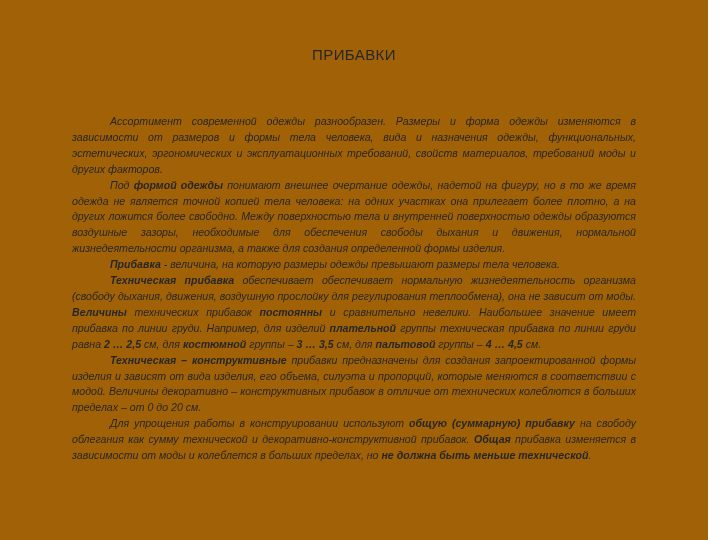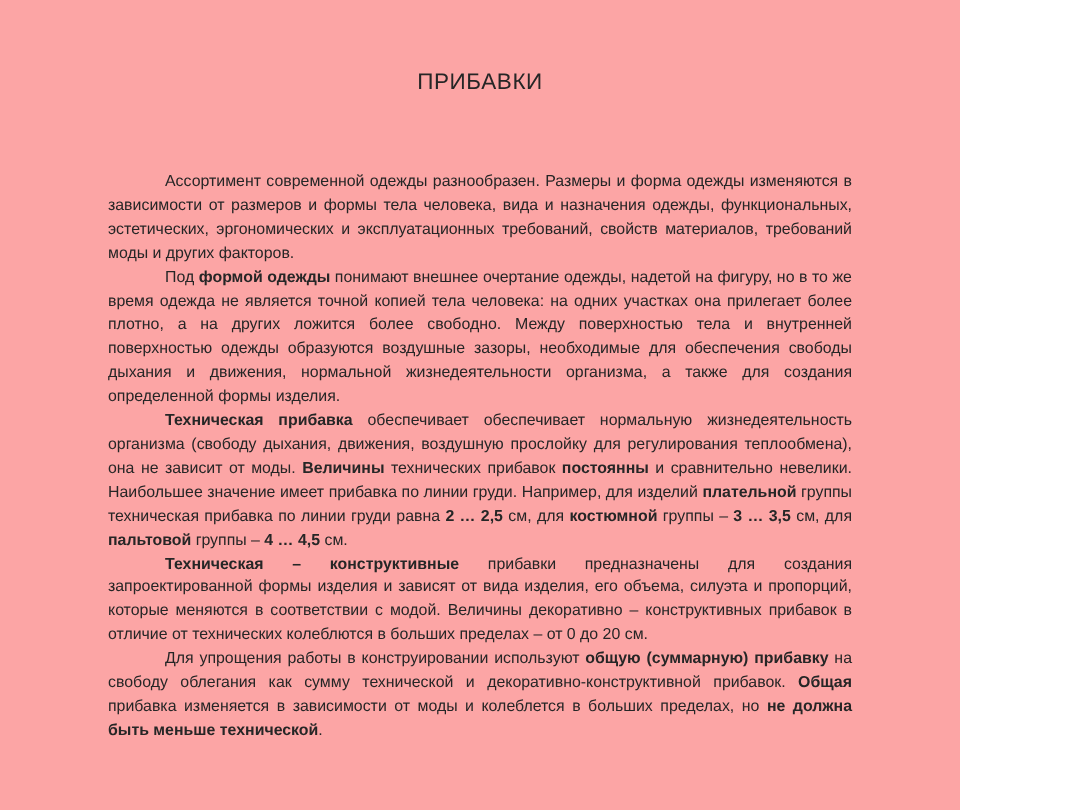--- a/index.html
+++ b/index.html
@@ -1,49 +1,51 @@
 <!DOCTYPE html>
 <html><head>
 <meta charset="utf-8">
 <style>
   html, body { margin: 0; padding: 0; background: #ffffff; }
   body { font-family: "Liberation Sans", "DejaVu Sans", sans-serif; }
   .slide {
     position: relative;
-    width: 640px;
+    width: 708px;
     height: 540px;
-    background: #fca5a5;
+    background: #a16207;
     overflow: hidden;
     box-sizing: border-box;
   }
   .slide-title {
     margin: 46px 0 0 0;
     text-align: center;
     font-size: 15px;
     font-weight: 400;
     color: #262626;
     letter-spacing: 0.4px;
   }
   .slide-body { margin: 51px 72px 0 72px; }
   .para {
     margin: 0;
     padding: 0;
     text-indent: 38px;
     text-align: justify;
     font-size: 10.6px;
     line-height: 15.9px;
     color: #262626;
+    font-style: italic;
   }
   .para .b { font-weight: bold; margin-top: 20px; }
 </style>
 </head>
 <body>
 
 <div class="slide">
   <h1 class="slide-title">ПРИБАВКИ</h1>
   <div class="slide-body">
       <p class="para"><span>Ассортимент современной одежды разнообразен. Размеры и форма одежды изменяются в зависимости от размеров и формы тела человека, вида и назначения одежды, функциональных, эстетических, эргономических и эксплуатационных требований, свойств материалов, требований моды и других факторов.</span></p>
       <p class="para"><span>Под </span><span class="b">формой одежды</span><span> понимают внешнее очертание одежды, надетой на фигуру, но в то же время одежда не является точной копией тела человека: на одних участках она прилегает более плотно, а на других ложится более свободно. Между поверхностью тела и внутренней поверхностью одежды образуются воздушные зазоры, необходимые для обеспечения свободы дыхания и движения, нормальной жизнедеятельности организма, а также для создания определенной формы изделия.</span></p>
+      <p class="para"><span class="b">Прибавка</span><span> - величина, на которую размеры одежды превышают размеры тела человека.</span></p>
       <p class="para"><span class="b">Техническая прибавка</span><span> обеспечивает обеспечивает нормальную жизнедеятельность организма (свободу дыхания, движения, воздушную прослойку для регулирования теплообмена), она не зависит от моды. </span><span class="b">Величины</span><span> технических прибавок </span><span class="b">постоянны</span><span> и сравнительно невелики. Наибольшее значение имеет прибавка по линии груди. Например, для изделий </span><span class="b">плательной</span><span> группы техническая прибавка по линии груди равна </span><span class="b">2 … 2,5</span><span> см, для </span><span class="b">костюмной</span><span> группы – </span><span class="b">3 … 3,5</span><span> см, для </span><span class="b">пальтовой</span><span> группы – </span><span class="b">4 … 4,5</span><span> см.</span></p>
       <p class="para"><span class="b">Техническая – конструктивные</span><span> прибавки предназначены для создания запроектированной формы изделия и зависят от вида изделия, его объема, силуэта и пропорций, которые меняются в соответствии с модой. Величины декоративно – конструктивных прибавок в отличие от технических колеблются в больших пределах – от 0 до 20 см.</span></p>
       <p class="para"><span>Для упрощения работы в конструировании используют </span><span class="b">общую (суммарную) прибавку</span><span> на свободу облегания как сумму технической и декоративно-конструктивной прибавок. </span><span class="b">Общая</span><span> прибавка изменяется в зависимости от моды и колеблется в больших пределах, но </span><span class="b">не должна быть меньше технической</span><span>.</span></p>
     </div>
 </div>
 
 </body></html>

